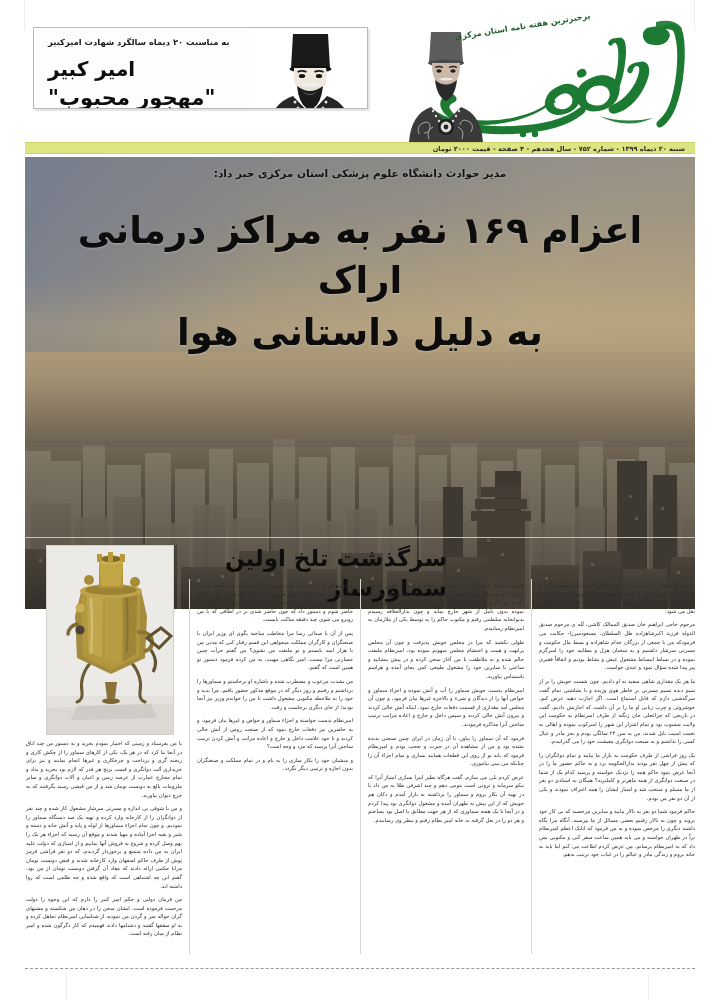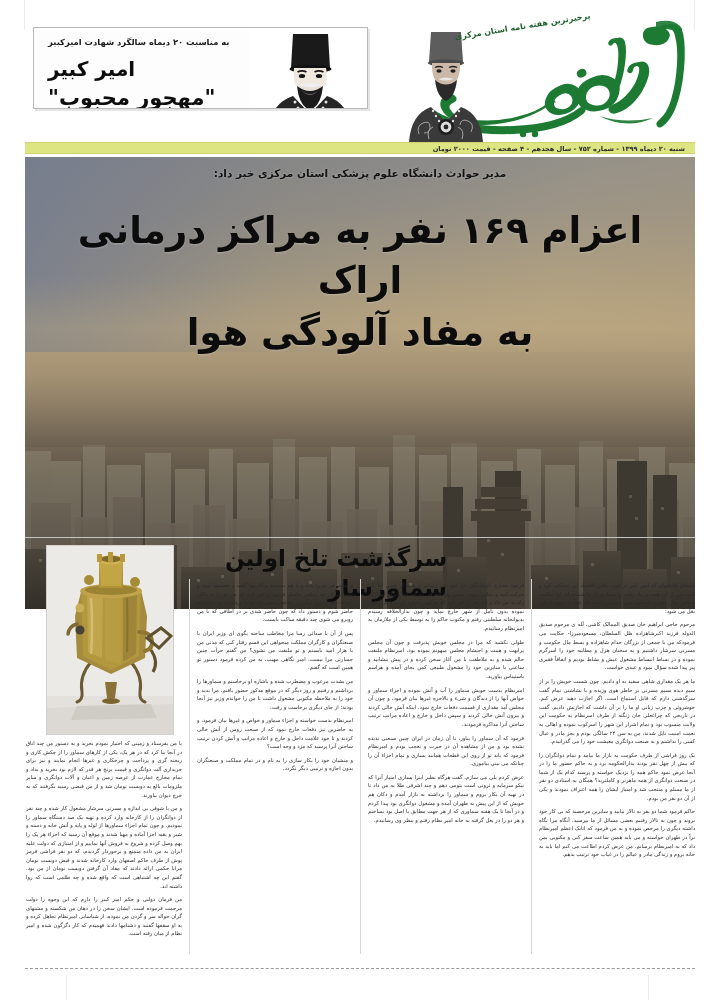--- a/index.html
+++ b/index.html
@@ -559,21 +559,21 @@
           <rect x="636" y="108" width="3" height="3"></rect>
             <rect x="652" y="172" width="3" height="3"></rect>
         </g>
       </svg>
     </div>
     <div class="hero-haze"></div>
 
     <div class="hero-kicker">مدیر حوادث دانشگاه علوم پزشکی استان مرکزی خبر داد:</div>
     <div class="hero-head">
       <div class="hero-head-l1">اعزام ۱۶۹ نفر به مراکز درمانی  اراک</div>
-      <div class="hero-head-l2">به مفاد آلودگی هوا</div>
+      <div class="hero-head-l2">به دلیل داستانی هوا</div>
     </div>
   </div>
 
   <div class="lower">
     <div class="lower-rule-top"></div>
 
     <div class="story-head">سرگذشت تلخ اولین سماورساز</div>
 
     <div class="samovar">
       <svg width="126" height="188" viewBox="0 0 126 188">

